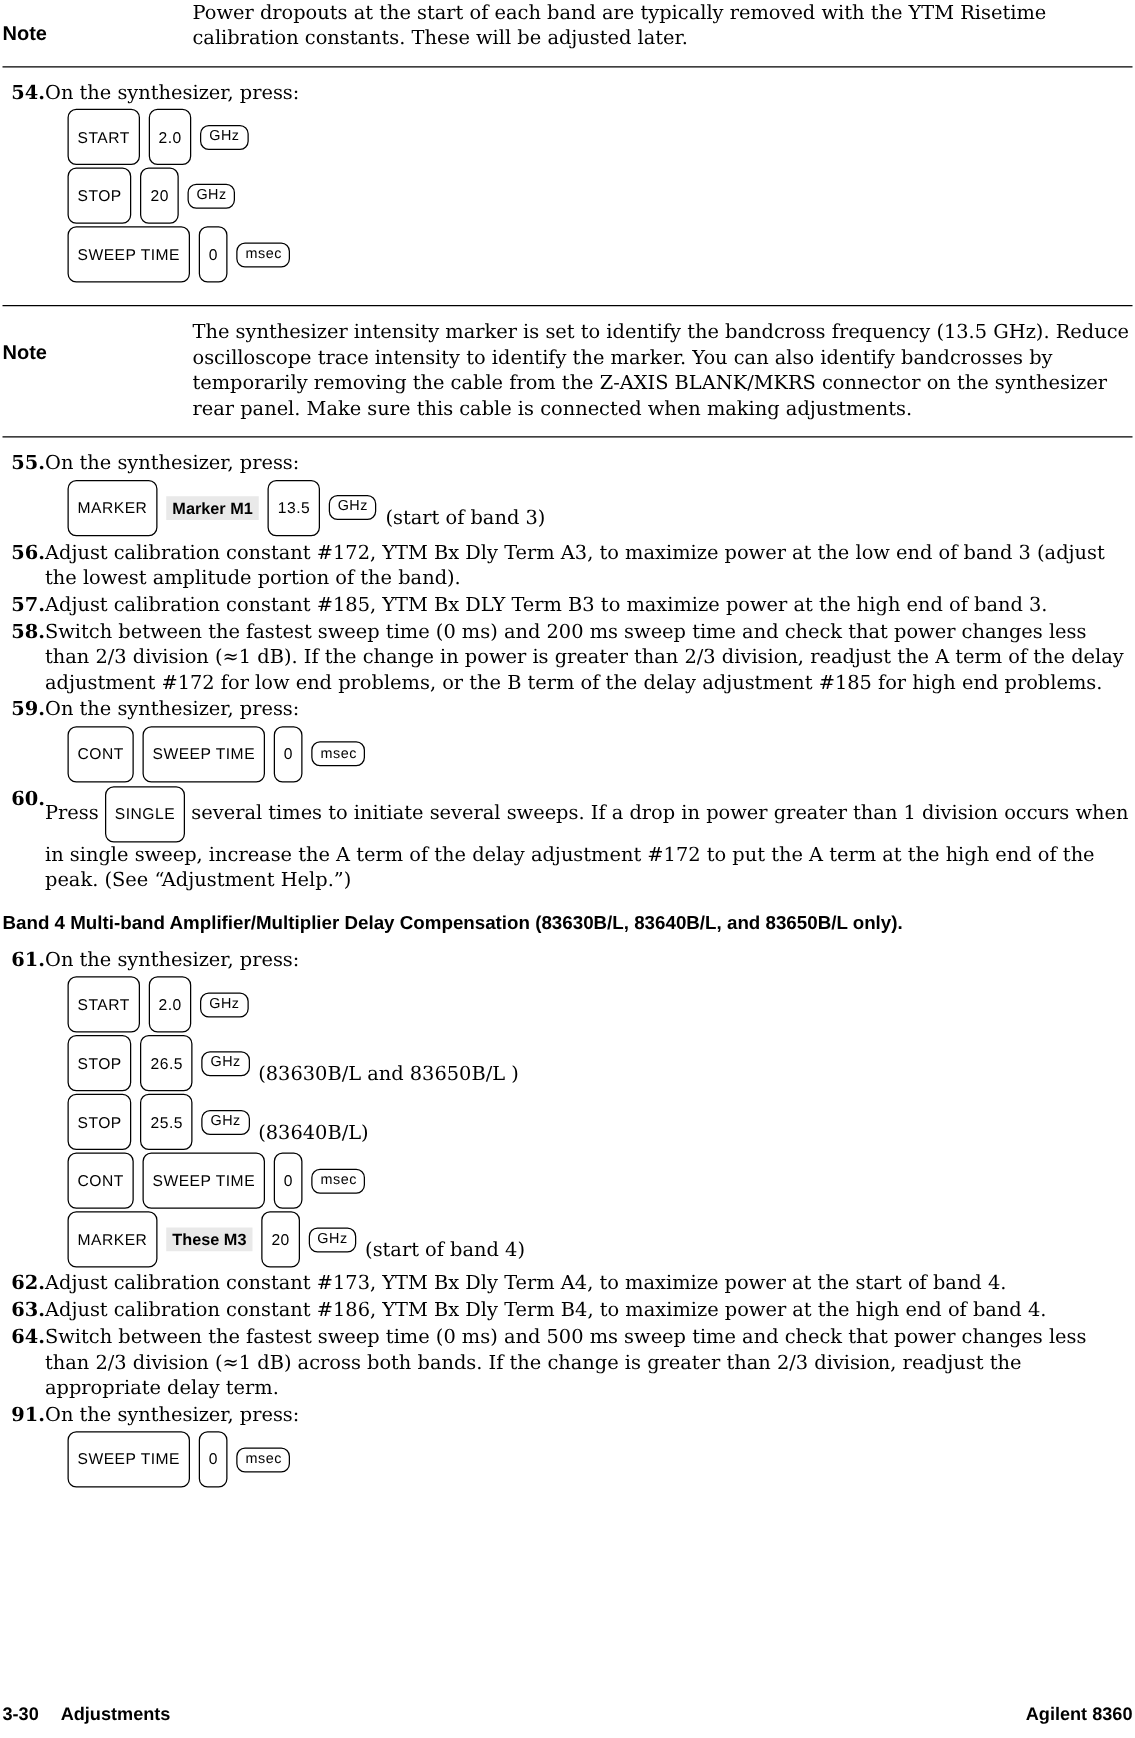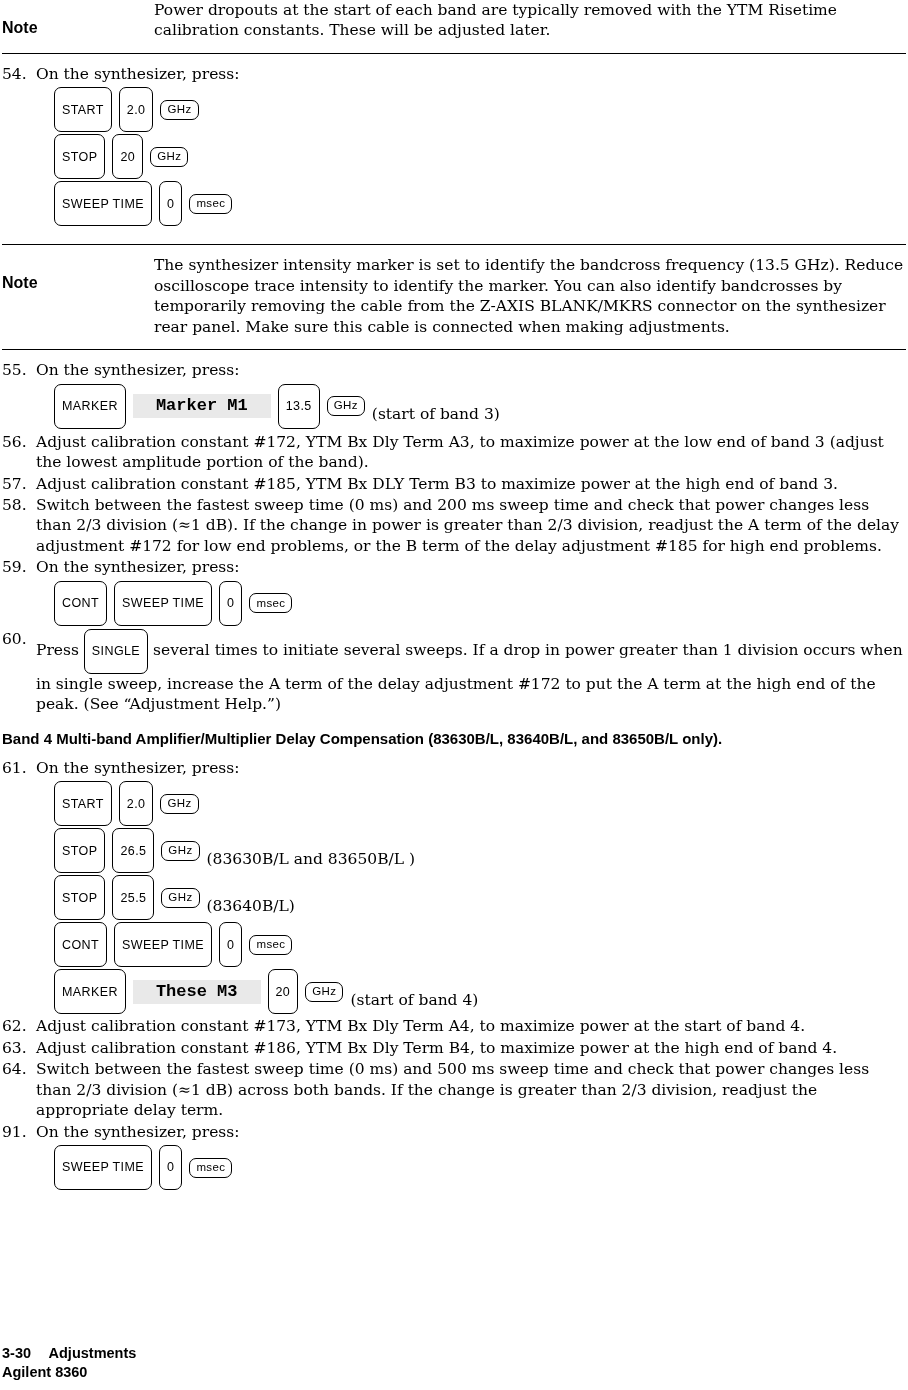--- a/index.html
+++ b/index.html
@@ -52,22 +52,23 @@
 
   
   .step {
     display: flex;
     align-items: flex-start;
     margin-bottom: 1px;
   }
   .step-num {
     width: 34px;
     flex: 0 0 34px;
-    text-align: left;
+    text-align: right;
     white-space: nowrap;
+    font-weight: bold;
   }
   .step-body {
     flex: 1 1 auto;
   }
   .step-body p {
     margin: 0;
   }
 
   
   .keyline {
@@ -95,25 +96,25 @@
     background: #fff;
     white-space: nowrap;
     line-height: 1;
   }
   .key.small {
     font-size: 11.5px;
     padding: 0 6px;
     height: 18px;
   }
   .screen {
-    font-family: Liberation Mono, monospace;
-    font-size: 17px;
+    font-family: Liberation Sans, sans-serif;
+    font-size: 13px;
     font-weight: bold;
     background: #e9e9e9;
-    padding: 1px 23px;
+    padding: 1px 5px;
     white-space: nowrap;
   }
   .after {
     white-space: nowrap;
     margin-top: 16px;
   }
 
   
   .section-head {
     font-family: "Liberation Sans", sans-serif;
@@ -130,21 +131,20 @@
     right: 2px;
     bottom: 8px;
     font-family: "Liberation Sans", sans-serif;
     font-weight: bold;
     font-size: 14.5px;
   }
   .footer-row {
     display: flex;
     justify-content: space-between;
     align-items: baseline;
-    flex-direction: column;
   }
   .footer-left-num {
     margin-right: 14px;
   }
   .footer-sub {
     margin-top: 4px;
     margin-left: 56px;
   }
   .gap-sm { height: 10px; }
 </style>

